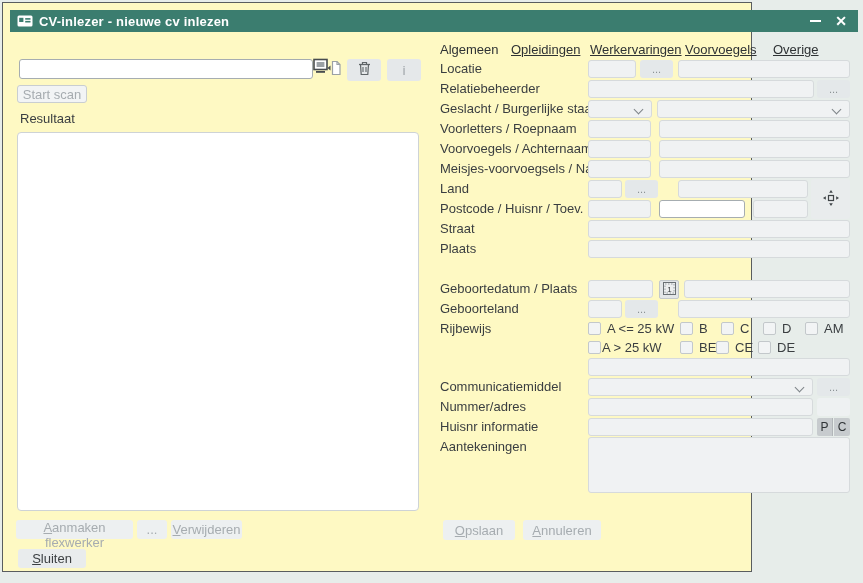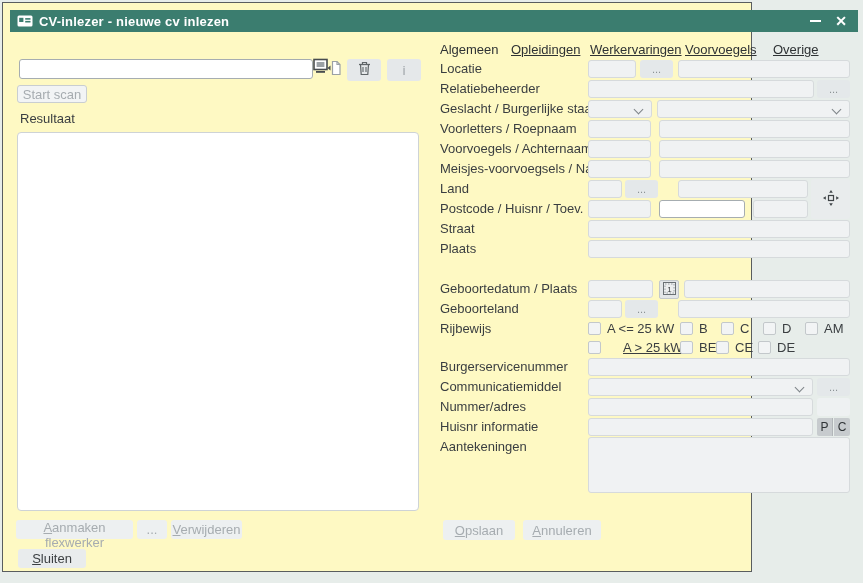--- a/index.html
+++ b/index.html
@@ -179,29 +179,28 @@
     <span class="cb" style="left:677px; top:319px;"></span>
     <span class="cb-lbl" style="left:696px; top:317px;">B</span>
     <span class="cb" style="left:718px; top:319px;"></span>
     <span class="cb-lbl" style="left:737px; top:317px;">C</span>
     <span class="cb" style="left:760px; top:319px;"></span>
     <span class="cb-lbl" style="left:779px; top:317px;">D</span>
     <span class="cb" style="left:802px; top:319px;"></span>
     <span class="cb-lbl" style="left:821px; top:317px;">AM</span>
 
     <span class="cb" style="left:585px; top:338px;"></span>
-    <span class="cb-lbl" style="left:620px; top:336px;text-decoration:underline;">A &gt; 25 kW</span>
+    <span class="cb-lbl" style="left:599px; top:336px;">A &gt; 25 kW</span>
     <span class="cb" style="left:677px; top:338px;"></span>
     <span class="cb-lbl" style="left:696px; top:336px;">BE</span>
     <span class="cb" style="left:713px; top:338px;"></span>
     <span class="cb-lbl" style="left:732px; top:336px;">CE</span>
     <span class="cb" style="left:755px; top:338px;"></span>
     <span class="cb-lbl" style="left:774px; top:336px;">DE</span>
 
-    <div class="lbl" style="left:437px; top:355px;">Burgerservicenummer</div>
     <input class="inp" style="left: 585px; top: 355px; width: 262px;" value="">
 
     <div class="lbl" style="left:437px; top:375px;">Communicatiemiddel</div>
     <div class="sel" style="left:585px; top:375px; width:225px;"></div>
     <button class="more" style="left:814px; top:375px; width:33px;">...</button>
 
     <div class="lbl" style="left:437px; top:395px;">Nummer/adres</div>
     <input class="inp" style="left: 585px; top: 395px; width: 225px;" value="">
     <button class="more" style="left:814px; top:395px; width:33px; background:#eef1f2;"></button>
 

